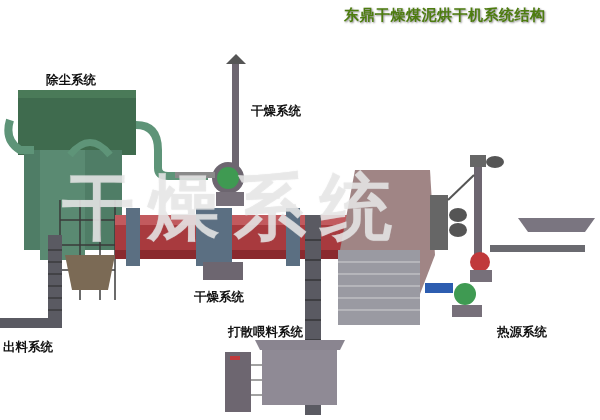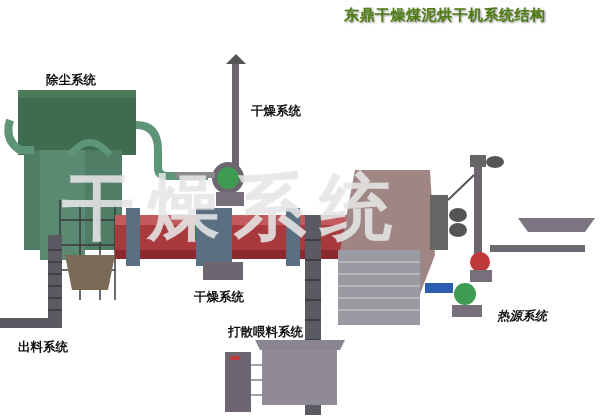--- a/index.html
+++ b/index.html
@@ -121,14 +121,14 @@
   </g>
 </svg>
 
 <div class="wm">干燥系统</div>
 
 <div class="title">东鼎干燥煤泥烘干机系统结构</div>
 <div class="label" style="left:46px;top:72px;">除尘系统</div>
 <div class="label" style="left:251px;top:103px;">干燥系统</div>
 <div class="label" style="left:194px;top:289px;">干燥系统</div>
 <div class="label" style="left:228px;top:324px;">打散喂料系统</div>
-<div class="label" style="left:18px;top:339px;text-align:center;">出料系统</div>
-<div class="label" style="left:497px;top:308px;font-style:italic;">热源系统</div>
+<div class="label" style="left:3px;top:339px;text-align:center;">出料系统</div>
+<div class="label" style="left:497px;top:324px;">热源系统</div>
 
 </body></html>

